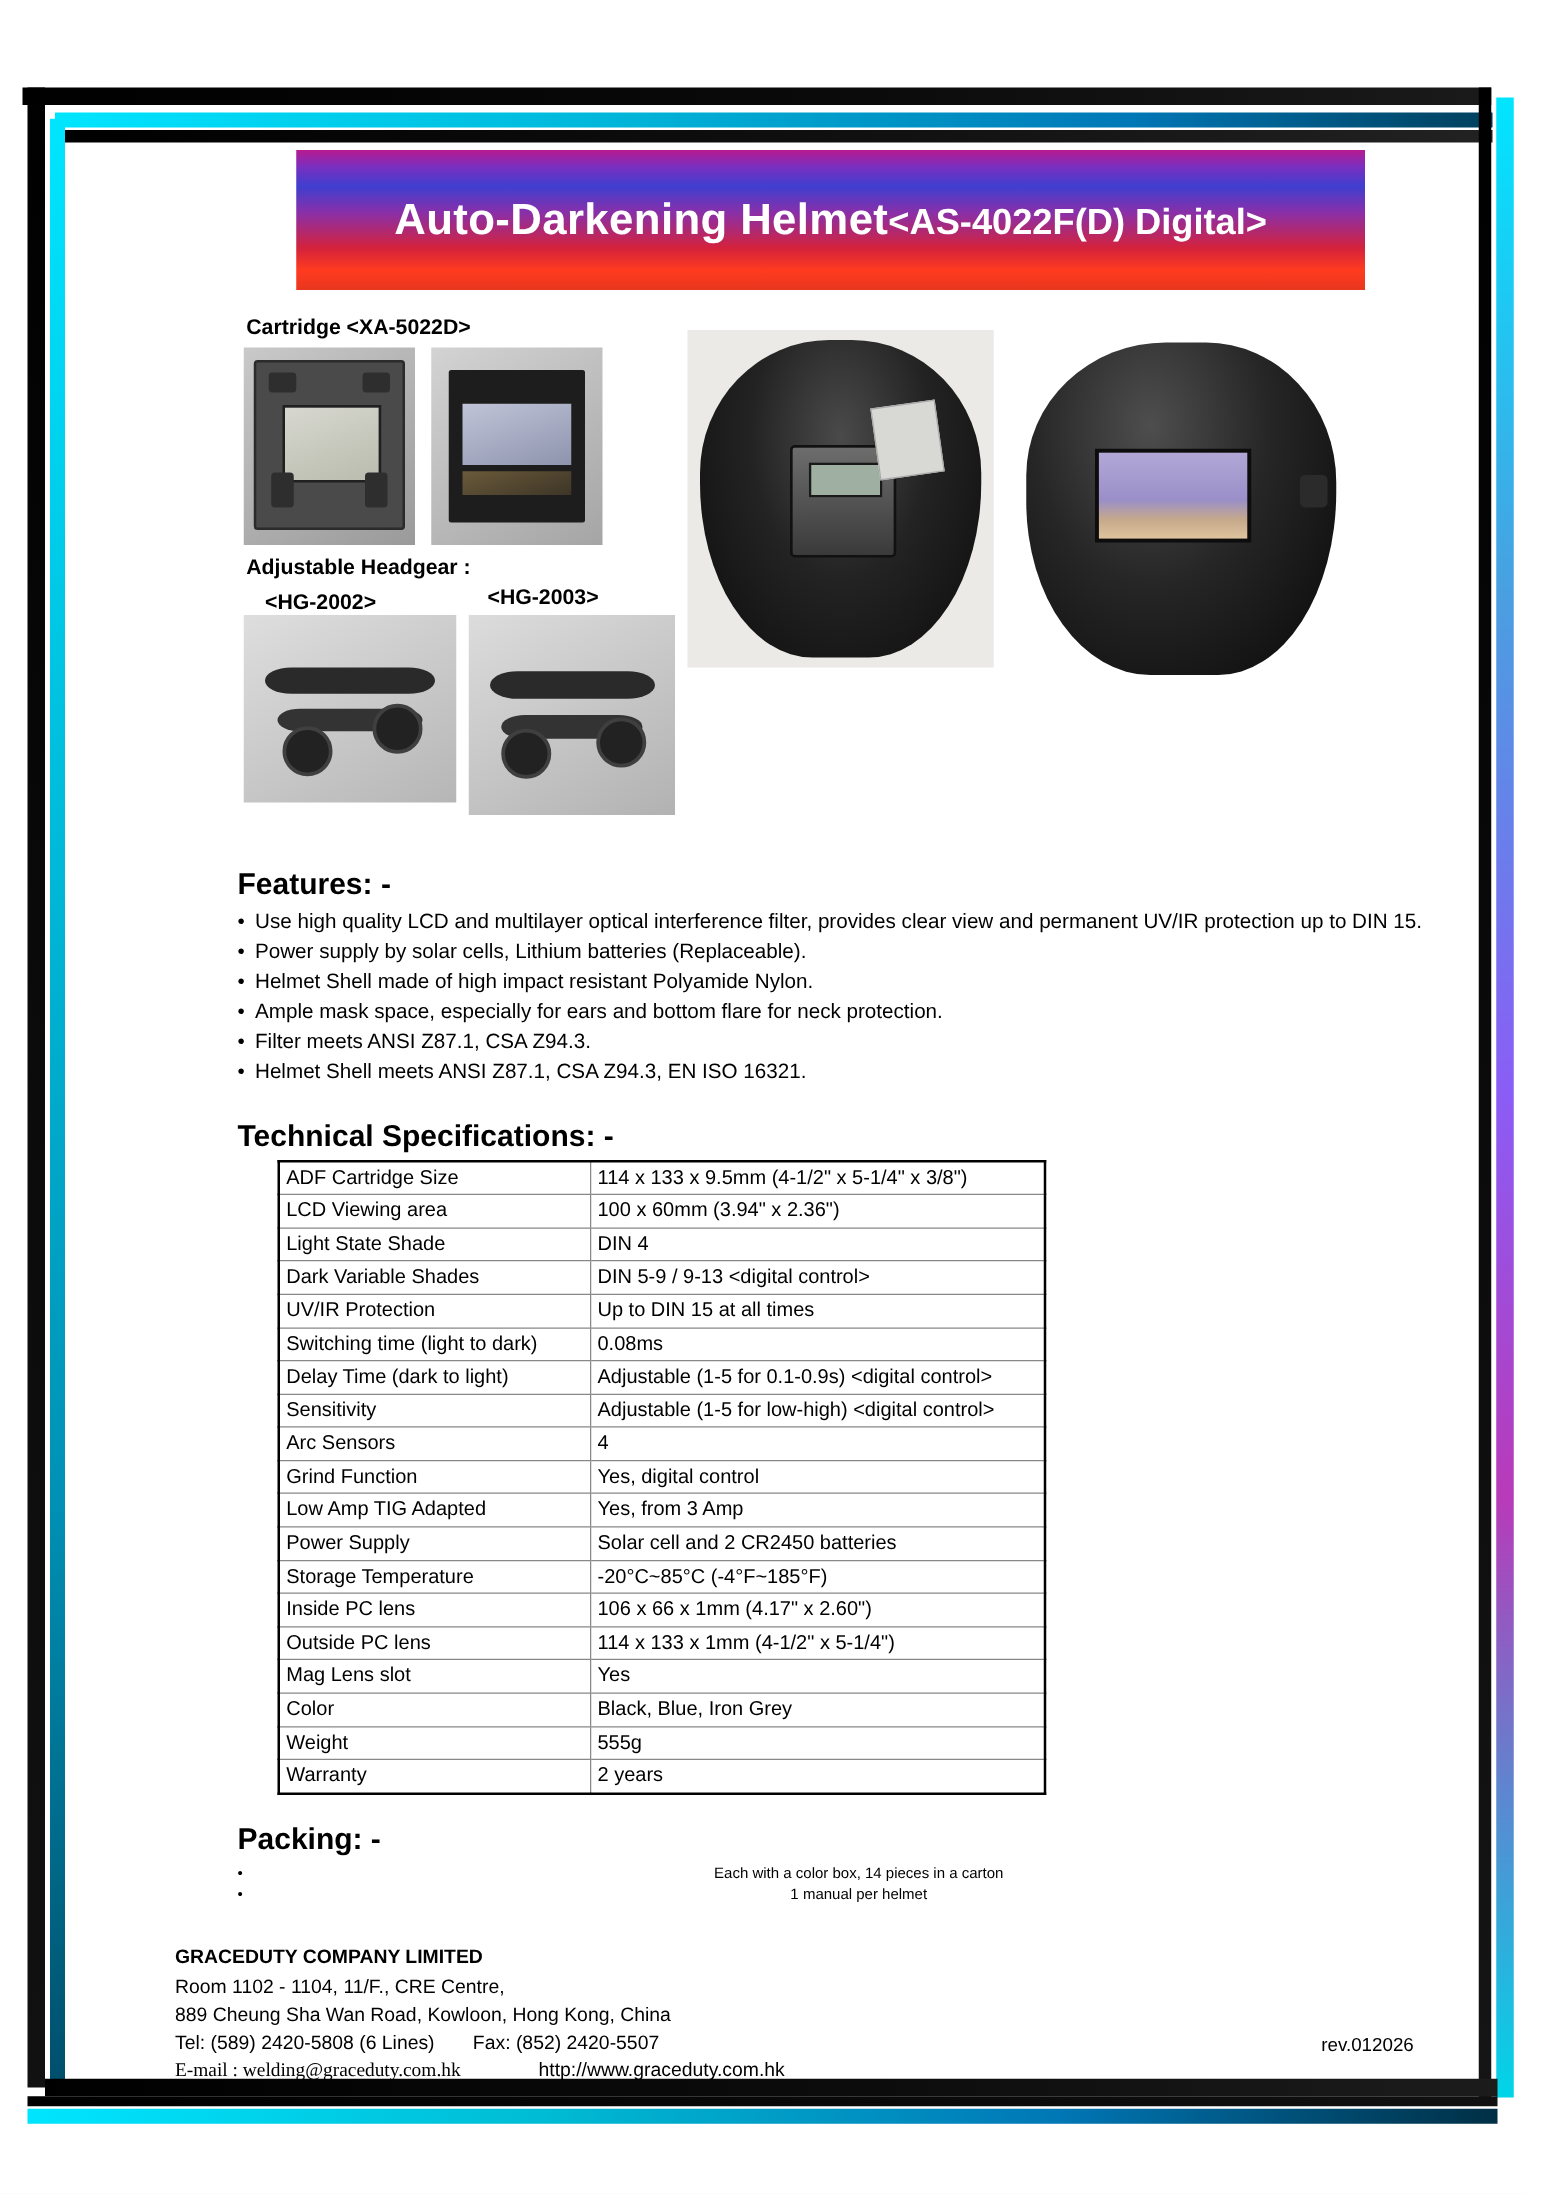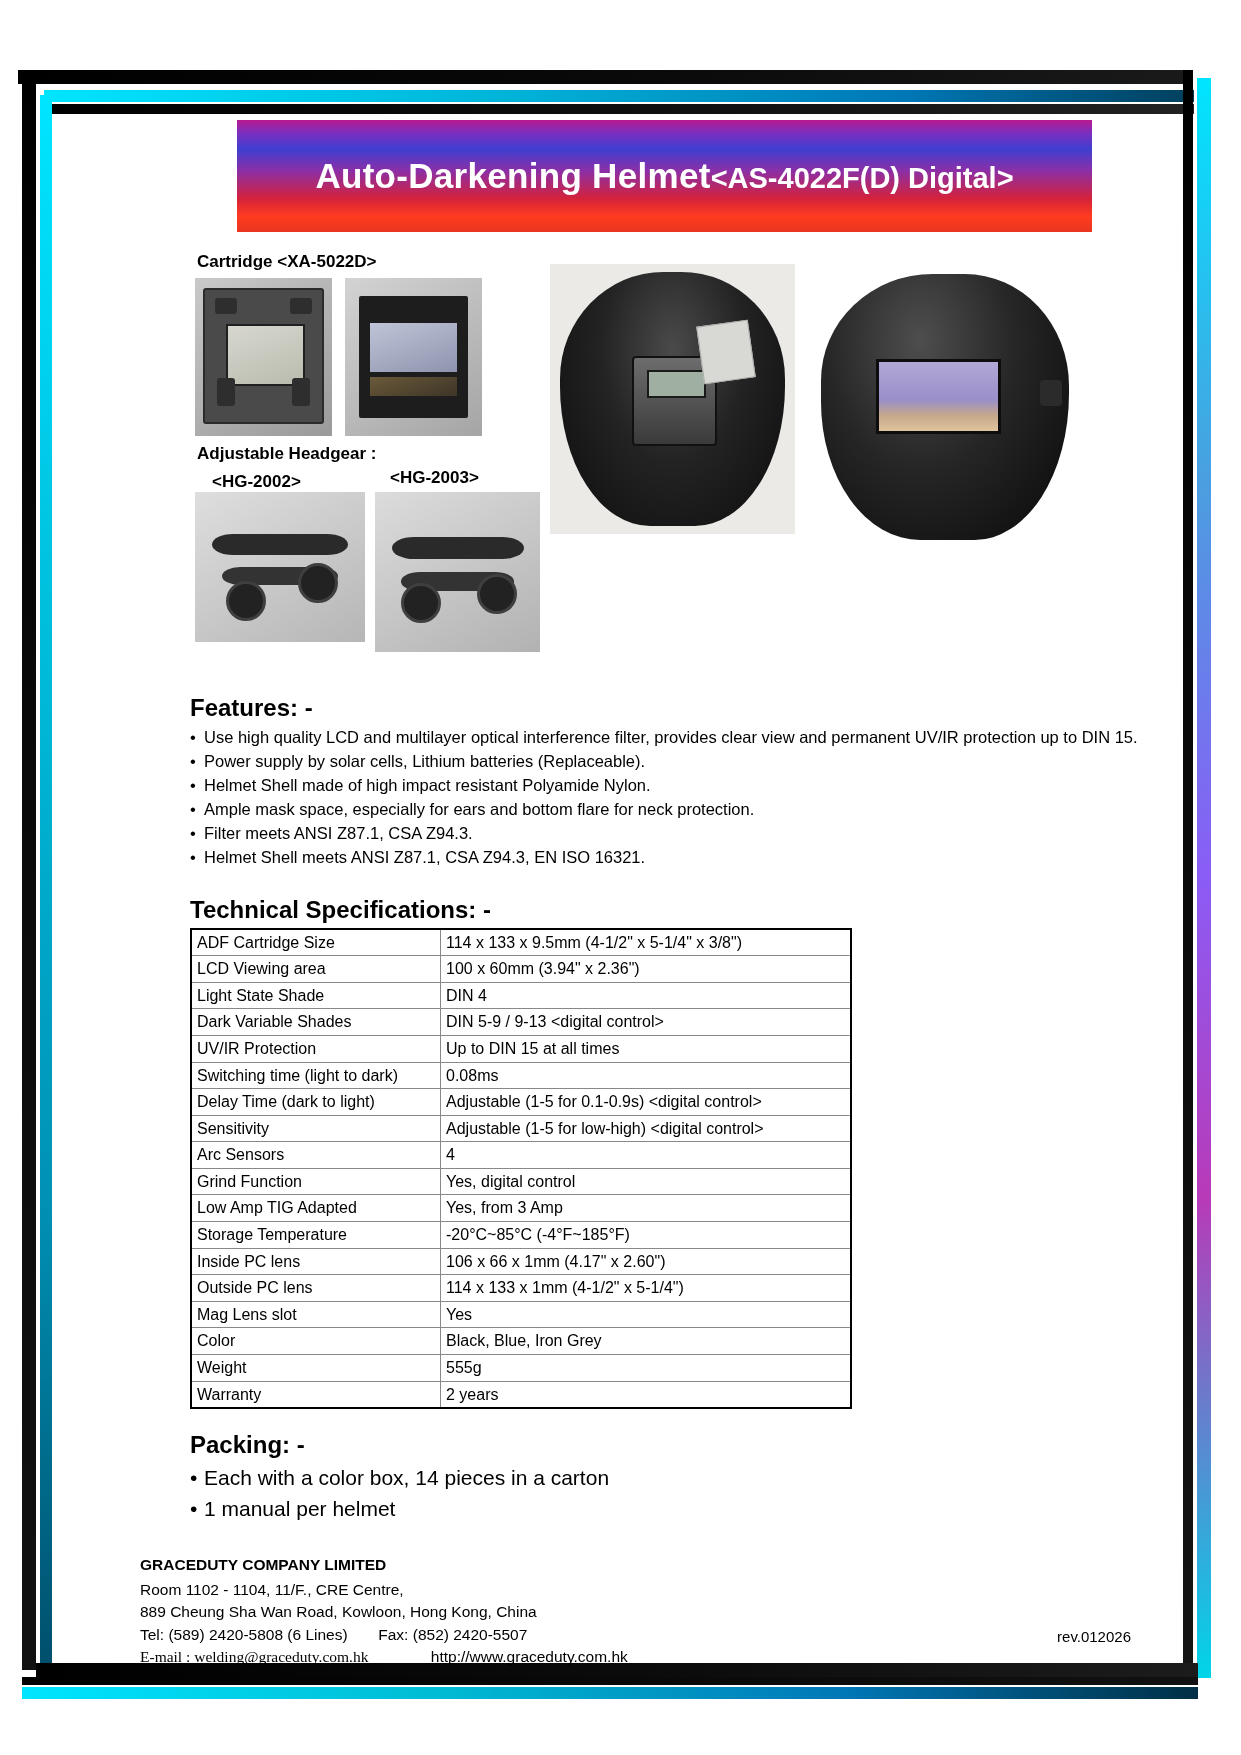--- a/index.html
+++ b/index.html
@@ -248,40 +248,42 @@
     position: absolute;
     left: 0;
   }
 
   .specs-wrap {
     margin-left: 130px;
     margin-top: 26px;
   }
   table.specs {
     border-collapse: collapse;
-    width: 662px;
+    width: 615px;
     border: 2px solid #000;
     font-size: 16px;
+    margin-left: 32px;
   }
   table.specs td {
     border: 1px solid #888;
     padding: 2px 5px;
     line-height: 1.35;
   }
   table.specs td.k { width: 238px; }
 
   .packing {
     margin-left: 130px;
     margin-top: 22px;
   }
   .packing-list {
     list-style: none;
     margin: 0; padding: 0;
-    font-size: 21px;
+    font-size: 12px;
     line-height: 1.45;
+    text-align: center;
   }
   .packing-list li { position: relative; padding-left: 14px; }
   .packing-list li:before { content: "\2022"; position: absolute; left: 0; }
 
   .footer {
     margin-left: 80px;
     margin-top: 30px;
     font-size: 15.5px;
     line-height: 1.45;
   }
@@ -434,20 +436,24 @@
             </tr>
           <tr>
               <td class="k">Grind Function</td>
               <td>Yes, digital control</td>
             </tr>
           <tr>
               <td class="k">Low Amp TIG Adapted</td>
               <td>Yes, from 3 Amp</td>
             </tr>
           <tr>
+              <td class="k">Power Supply</td>
+              <td>Solar cell and 2 CR2450 batteries</td>
+            </tr>
+          <tr>
               <td class="k">Storage Temperature</td>
               <td>-20°C~85°C (-4°F~185°F)</td>
             </tr>
           <tr>
               <td class="k">Inside PC lens</td>
               <td>106 x 66 x 1mm (4.17" x 2.60")</td>
             </tr>
           <tr>
               <td class="k">Outside PC lens</td>
               <td>114 x 133 x 1mm (4-1/2" x 5-1/4")</td>

